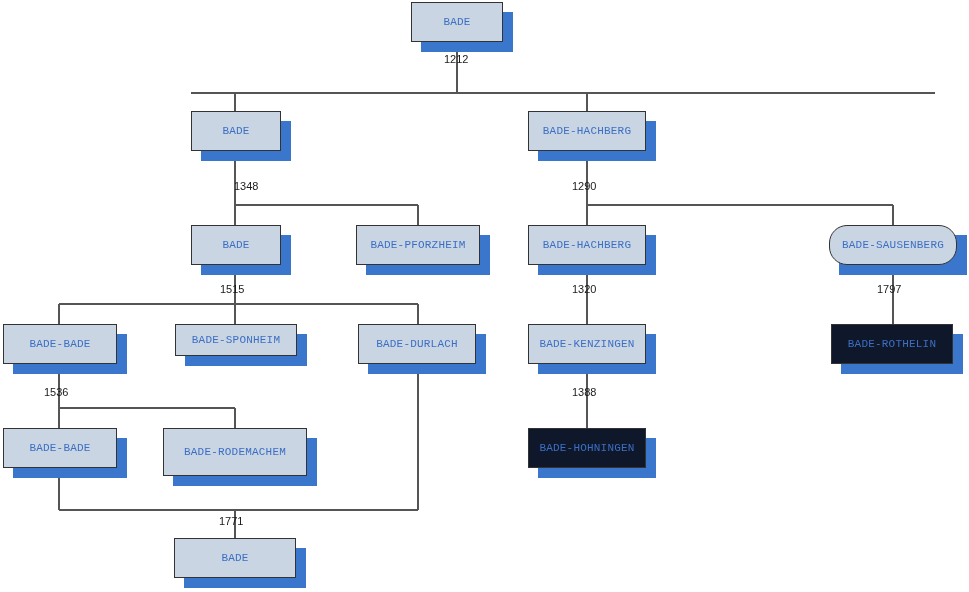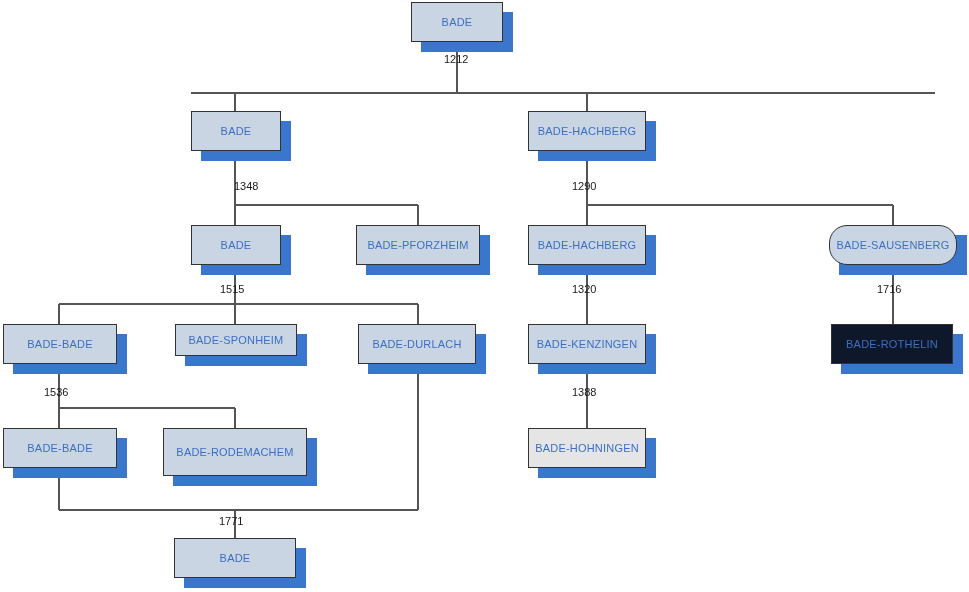--- a/index.html
+++ b/index.html
@@ -46,20 +46,21 @@
     left: 0;
     top: 0;
     width: 100%;
     height: 100%;
     box-sizing: border-box;
     background: #c9d5e3;
     border: 1.5px solid #333333;
     display: flex;
     align-items: center;
     justify-content: center;
+    font-family: Liberation Mono, monospace;
   }
   .node .label {
     color: #3c6fc4;
     font-size: 11px;
     letter-spacing: 0.2px;
     white-space: nowrap;
     line-height: 1;
     user-select: none;
   }
   
@@ -87,21 +88,21 @@
       <path d="M587,364 L587,428" fill="none" stroke="#555555" stroke-width="1.4" shape-rendering="crispEdges"></path>
       <path d="M59,364 L59,428 M59,408 L235,408 M235,408 L235,428" fill="none" stroke="#555555" stroke-width="1.4" shape-rendering="crispEdges"></path>
       <path d="M59,468 L59,510 M418,364 L418,510 M59,510 L418,510 M235,510 L235,538" fill="none" stroke="#555555" stroke-width="1.4" shape-rendering="crispEdges"></path>
     </svg>
 
   <div id="year-layer">
       <div class="year" style="left: 444px; top: 54px;">1212</div>
       <div class="year" style="left: 572px; top: 181px;">1290</div>
       <div class="year" style="left: 234px; top: 181px;">1348</div>
       <div class="year" style="left: 572px; top: 284px;">1320</div>
-      <div class="year" style="left: 877px; top: 284px;">1716</div>
+      <div class="year" style="left: 877px; top: 284px;">1797</div>
       <div class="year" style="left: 220px; top: 284px;">1515</div>
       <div class="year" style="left: 572px; top: 387px;">1388</div>
       <div class="year" style="left: 44px; top: 387px;">1536</div>
       <div class="year" style="left: 219px; top: 516px;">1771</div>
     </div>
   <div id="node-layer">
       <div class="node" style="left: 411px; top: 2px; width: 92px; height: 40px;">
         <div class="shadow" style="background: rgb(58, 119, 204);"></div>
         <div class="box" style="background: rgb(201, 213, 227); border-color: rgb(51, 51, 51);">
           <span class="label" style="color: rgb(60, 111, 196);">BADE</span>
@@ -180,21 +181,21 @@
         </div>
       </div>
       <div class="node" style="left: 163px; top: 428px; width: 144px; height: 48px;">
         <div class="shadow" style="background: rgb(58, 119, 204);"></div>
         <div class="box" style="background: rgb(201, 213, 227); border-color: rgb(51, 51, 51);">
           <span class="label" style="color: rgb(60, 111, 196);">BADE-RODEMACHEM</span>
         </div>
       </div>
       <div class="node" style="left: 528px; top: 428px; width: 118px; height: 40px;">
         <div class="shadow" style="background: rgb(58, 119, 204);"></div>
-        <div class="box" style="background: #e5e5e5; border-color: rgb(51, 51, 51);">
+        <div class="box" style="background: #0f172a; border-color: rgb(51, 51, 51);">
           <span class="label" style="color: rgb(60, 111, 196);">BADE-HOHNINGEN</span>
         </div>
       </div>
       <div class="node" style="left: 174px; top: 538px; width: 122px; height: 40px;">
         <div class="shadow" style="background: rgb(58, 119, 204);"></div>
         <div class="box" style="background: rgb(201, 213, 227); border-color: rgb(51, 51, 51);">
           <span class="label" style="color: rgb(60, 111, 196);">BADE</span>
         </div>
       </div>
     </div>

